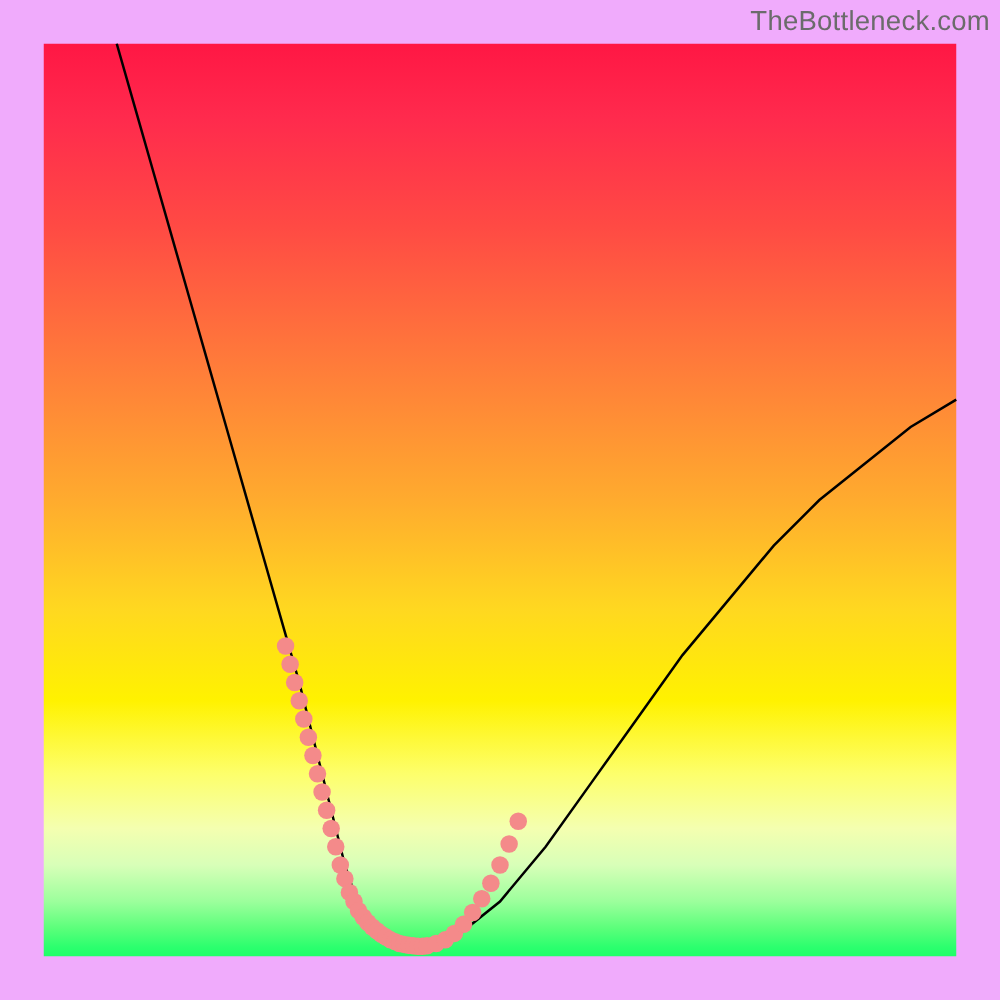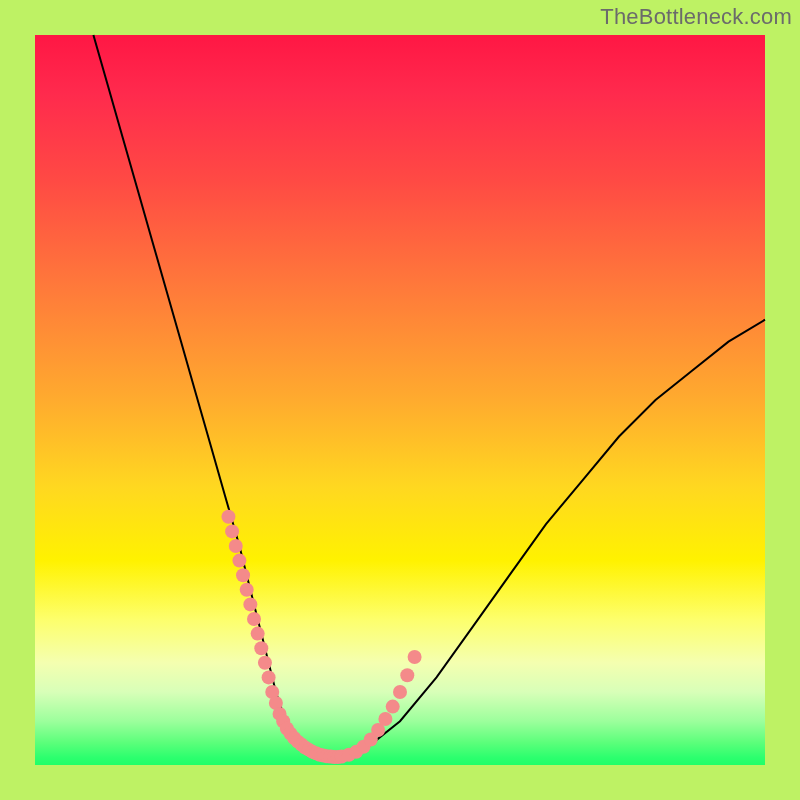--- a/index.html
+++ b/index.html
@@ -10,21 +10,21 @@
     background: #000;
     overflow: hidden;
     font-family: Arial, Helvetica, sans-serif;
   }
   .frame {
     position: absolute;
     left: 0;
     top: 0;
     width: 800px;
     height: 800px;
-    background: #bef264;
+    background: #f0abfc;
   }
   .plot-area {
     position: absolute;
     left: 35px;
     top: 35px;
     width: 730px;
     height: 730px;
     
     background: linear-gradient(to bottom,
       #ff1744 0%,

